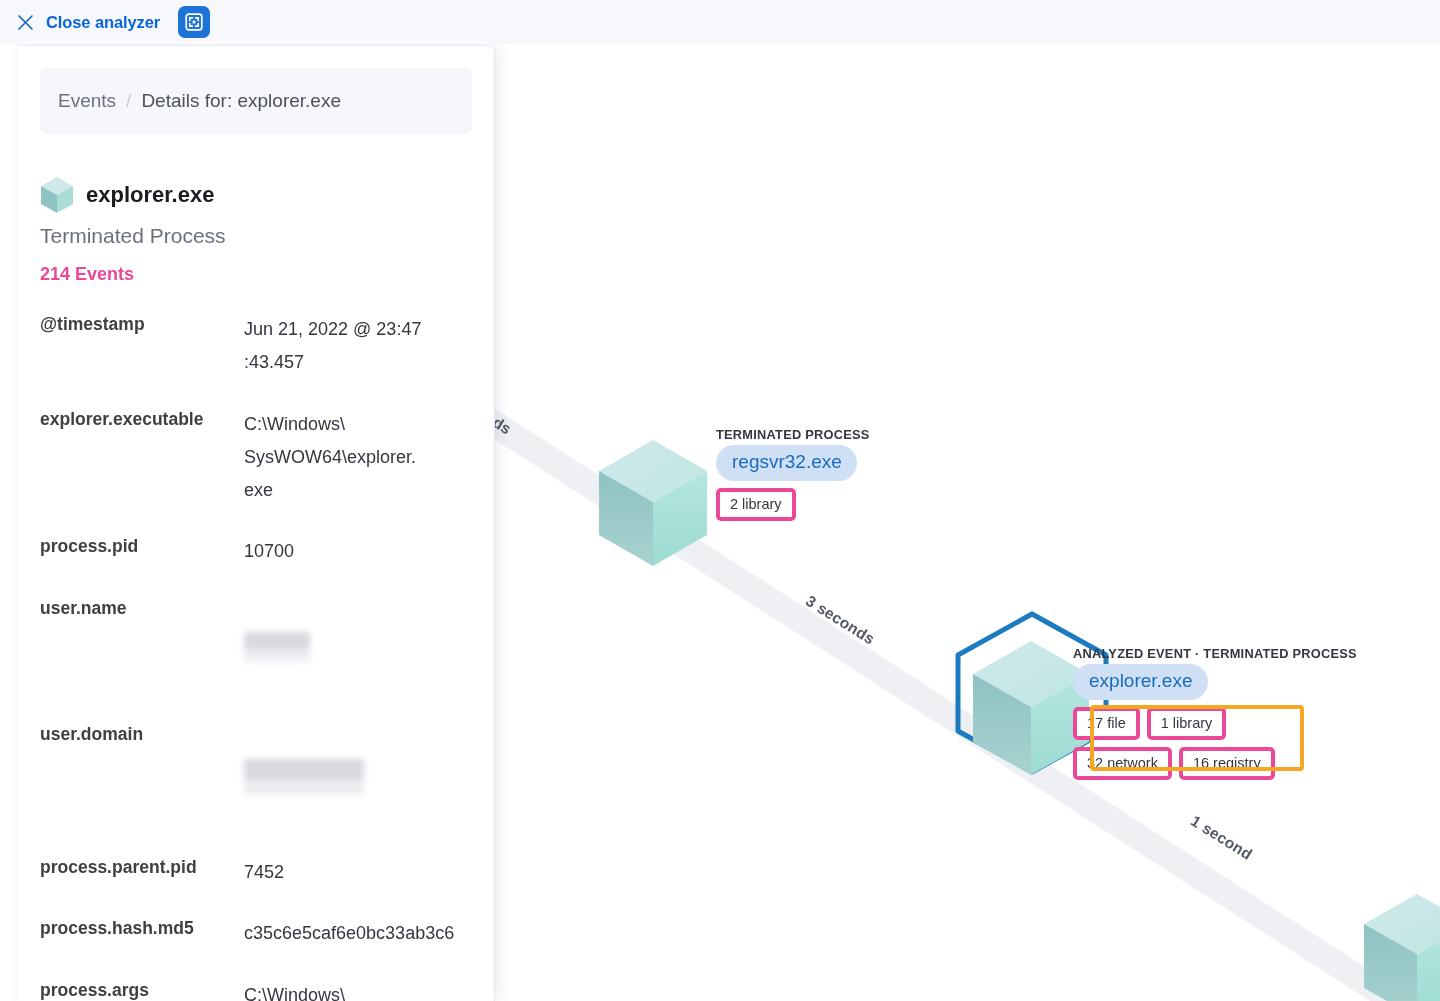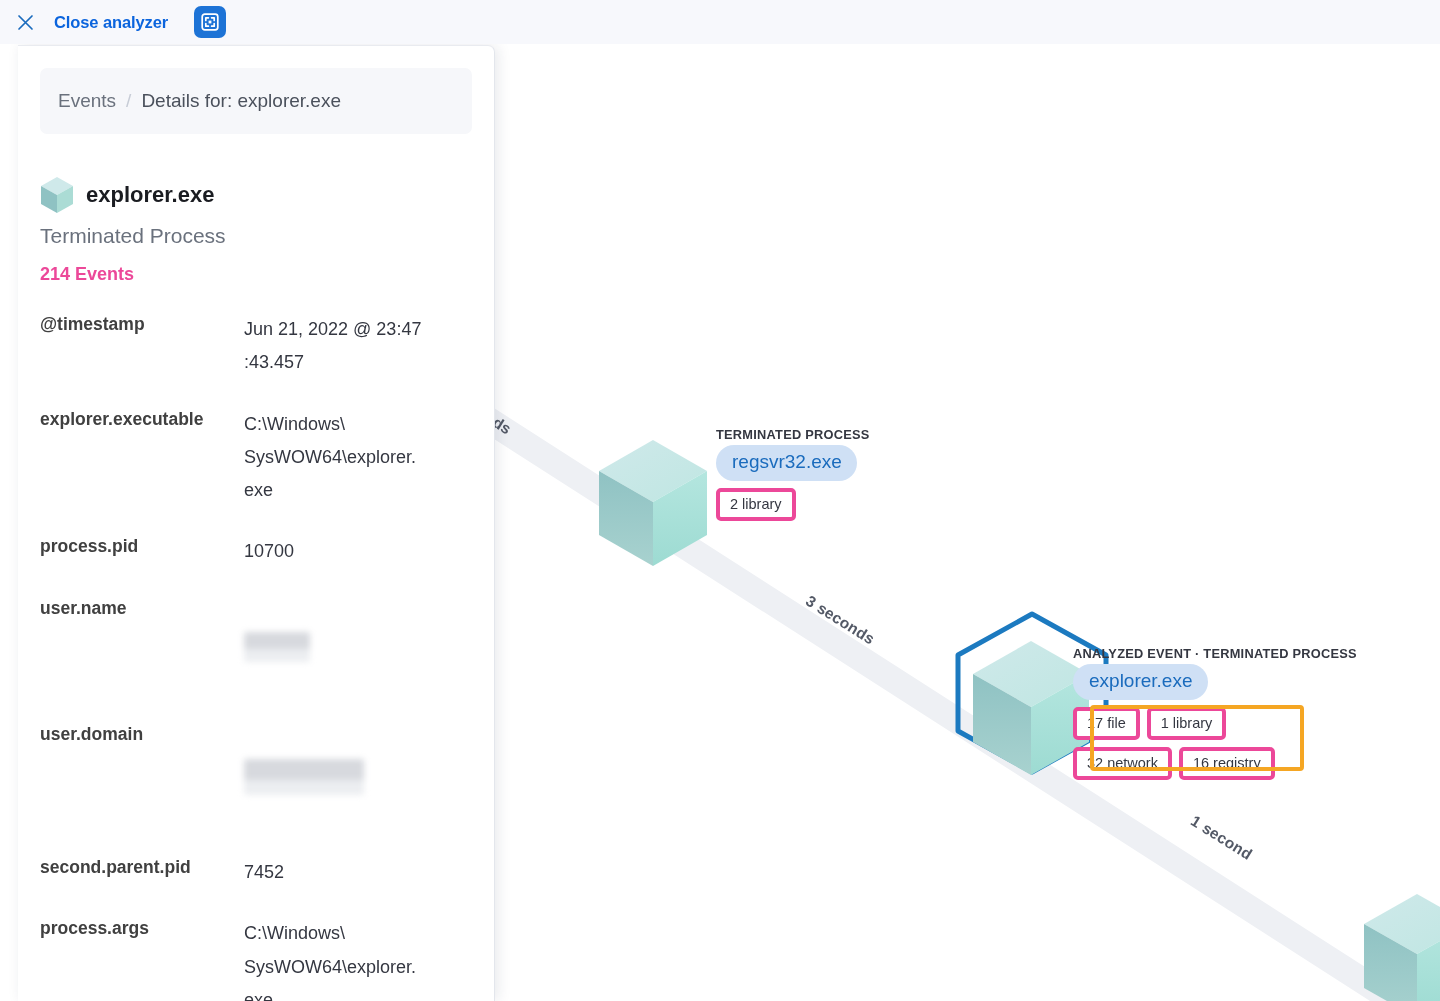--- a/index.html
+++ b/index.html
@@ -11,21 +11,21 @@
     -webkit-font-smoothing: antialiased;
   }
   #root { position: relative; width: 1440px; height: 1001px; background: #ffffff; }
 
   
   .topbar {
     position: absolute; top: 0; left: 0;
     width: 1440px; height: 44px;
     background: #f7f8fc;
     display: flex; align-items: center;
-    padding-left: 12px; gap: 12px;
+    padding-left: 12px; gap: 4px;
     z-index: 40;
   }
   .close-x {
     width: 26px; height: 26px;
     display: flex; align-items: center; justify-content: center;
     color: #0b64dd; cursor: pointer;
   }
   .close-x svg { display: block; }
   .close-label {
     font-size: 16.5px; font-weight: 700; color: #0b64dd;
@@ -334,24 +334,28 @@
       </div>
 
       <div class="field-row">
         <div class="field-key">user.domain</div>
         <div class="field-val">
           <span class="redact domain"></span>
         </div>
       </div>
 
       <div class="field-row">
-        <div class="field-key">second.parent.pid</div>
+        <div class="field-key">process.parent.pid</div>
         <div class="field-val">7452</div>
       </div>
 
+      <div class="field-row">
+        <div class="field-key">process.hash.md5</div>
+        <div class="field-val nowrap">c35c6e5caf6e0bc33ab3c6</div>
+      </div>
 
       <div class="field-row">
         <div class="field-key">process.args</div>
         <div class="field-val">C:\Windows\
 SysWOW64\explorer.
 exe</div>
       </div>
 
     </div>
   </div>

